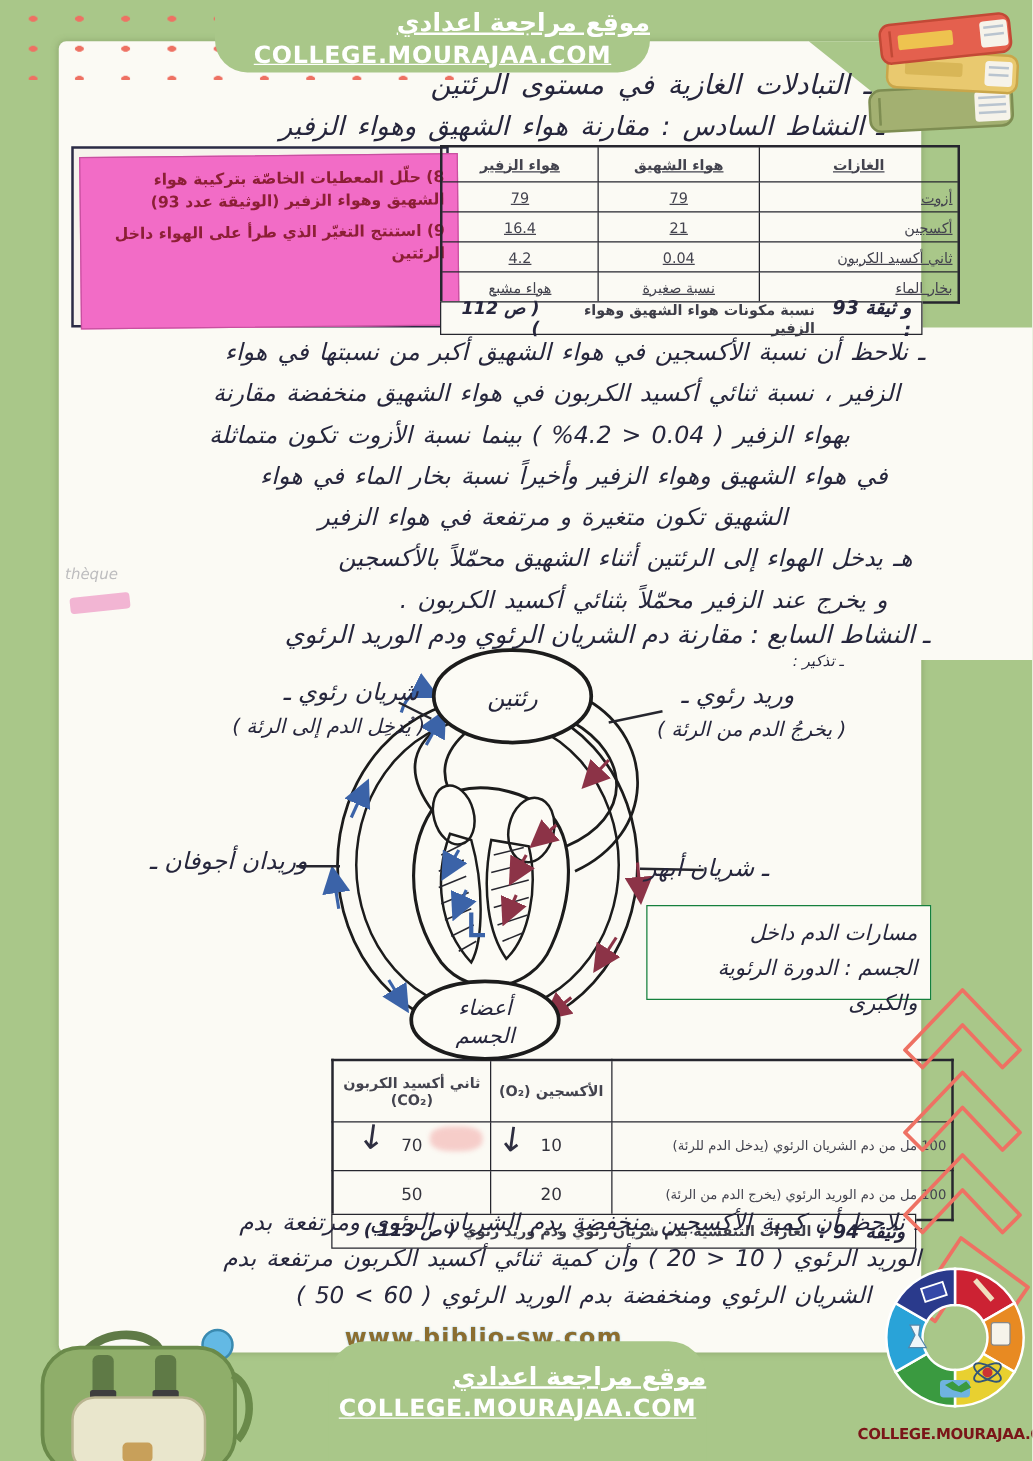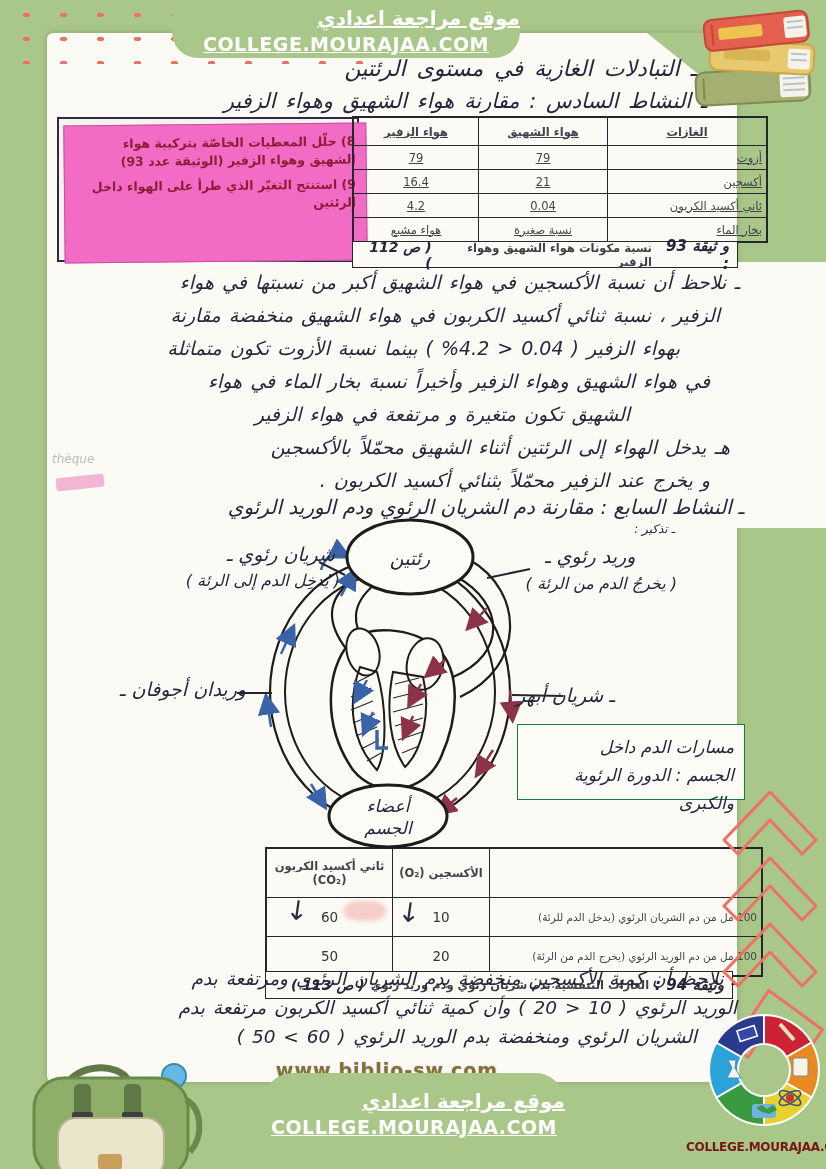--- a/index.html
+++ b/index.html
@@ -277,21 +277,21 @@
       <th style="width:263px"></th>
       <th style="width:88px">الأكسجين (O₂)</th>
       <th style="width:117px">
         <div>ثاني أكسيد الكربون</div>
         <div>(CO₂)</div>
       </th>
     </tr>
     <tr>
       <td class="lbl">100 مل من دم الشريان الرئوي (يدخل الدم للرئة)</td>
       <td class="num">10</td>
-      <td class="num">60</td>
+      <td class="num">70</td>
     </tr>
     <tr>
       <td class="lbl">100 مل من دم الوريد الرئوي (يخرج الدم من الرئة)</td>
       <td class="num">20</td>
       <td class="num">50</td>
     </tr>
   </tbody>
     </table>
   <div class="abs hw tbl-arrow" style="left:398px;top:897px;">↓</div>
   <div class="abs hw tbl-arrow" style="left:286px;top:895px;">↓</div>

